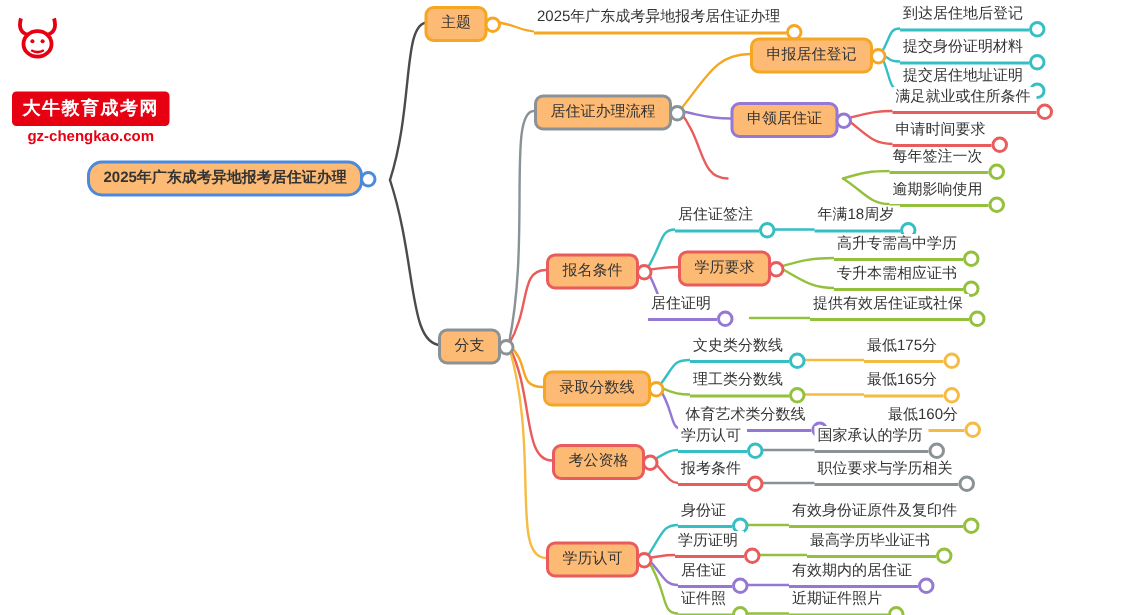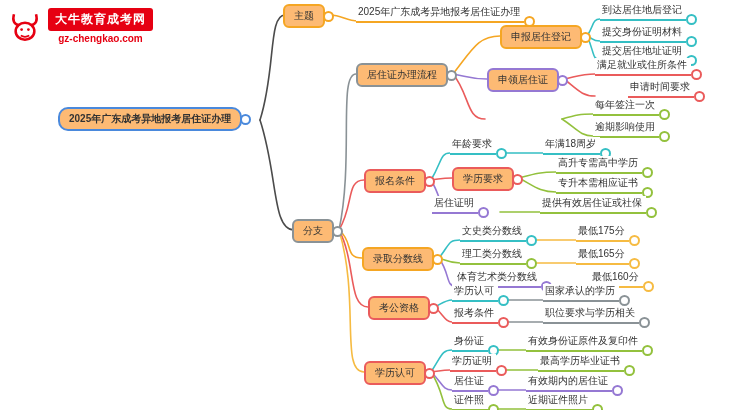--- a/index.html
+++ b/index.html
@@ -21,21 +21,21 @@
   .node{position:absolute;z-index:2;font-size:10px;line-height:1.4;color:#333;white-space:nowrap;}
   .node.box{background:#fdba74;border:2px solid var(--c);border-radius:6px;padding:3px 9px;}
   .node.root{border-radius:10px;font-weight:bold;}
   .node.line{background:#fff;border-bottom:2px solid var(--c);padding:0 4px 2px 2px;}
   .node::after{content:"";position:absolute;width:7px;height:7px;border:2px solid var(--c);
     border-radius:50%;background:#fff;right:-11px;}
   .node.box::after{top:50%;margin-top:-5px;}
   .node.line::after{bottom:-6px;}
 
   
-  .logo{position:absolute;left:8px;top:8px;z-index:3;display:flex;align-items:flex-end;gap:6px;}
+  .logo{position:absolute;left:8px;top:8px;z-index:3;display:flex;align-items:flex-start;gap:19px;flex-direction:column;}
   .logo .txt{display:flex;flex-direction:column;align-items:center;gap:2px;}
   .site-name{background:#E60012;color:#fff;font-weight:bold;font-size:12px;padding:3px 7px;border-radius:3px;letter-spacing:1px;}
   .site-domain{color:#E60012;font-weight:bold;font-size:10px;}
 </style>
 </head>
 <body>
 
 <div class="stage">
 
   <svg class="links" width="750" height="410">
@@ -119,27 +119,27 @@
 
   <div class="node box c-gray" style="left:356px;top:63px">居住证办理流程</div>
 
   <div class="node box c-orange" style="left:500px;top:25px">申报居住登记</div>
   <div class="node line c-cyan" style="left:600px;top:3px">到达居住地后登记</div>
   <div class="node line c-cyan" style="left:600px;top:25px">提交身份证明材料</div>
   <div class="node box c-purple" style="left:487px;top:68px">申领居住证</div>
 
   <div class="node line c-cyan" style="left:600px;top:44px">提交居住地址证明</div>
   <div class="node line c-red" style="left:595px;top:58px">满足就业或住所条件</div>
-  <div class="node line c-red" style="left:628px;top:80px">申请时间要求</div>
+  <div class="node line c-red" style="left:595px;top:80px">申请时间要求</div>
 
   <div class="node line c-green" style="left:593px;top:98px">每年签注一次</div>
   <div class="node line c-green" style="left:593px;top:120px">逾期影响使用</div>
 
   <div class="node box c-red" style="left:364px;top:169px">报名条件</div>
-  <div class="node line c-cyan" style="left:450px;top:137px">年龄要求</div>
+  <div class="node line c-cyan" style="left:450px;top:137px">居住证签注</div>
   <div class="node line c-cyan" style="left:543px;top:137px">年满18周岁</div>
   <div class="node box c-red" style="left:452px;top:167px">学历要求</div>
   <div class="node line c-green" style="left:556px;top:156px">高升专需高中学历</div>
   <div class="node line c-green" style="left:556px;top:176px">专升本需相应证书</div>
   <div class="node line c-purple" style="left:432px;top:196px">居住证明</div>
   <div class="node line c-green" style="left:540px;top:196px">提供有效居住证或社保</div>
 
   <div class="node box c-orange" style="left:362px;top:247px">录取分数线</div>
   <div class="node line c-cyan" style="left:460px;top:224px">文史类分数线</div>
   <div class="node line c-yellow" style="left:576px;top:224px">最低175分</div>

